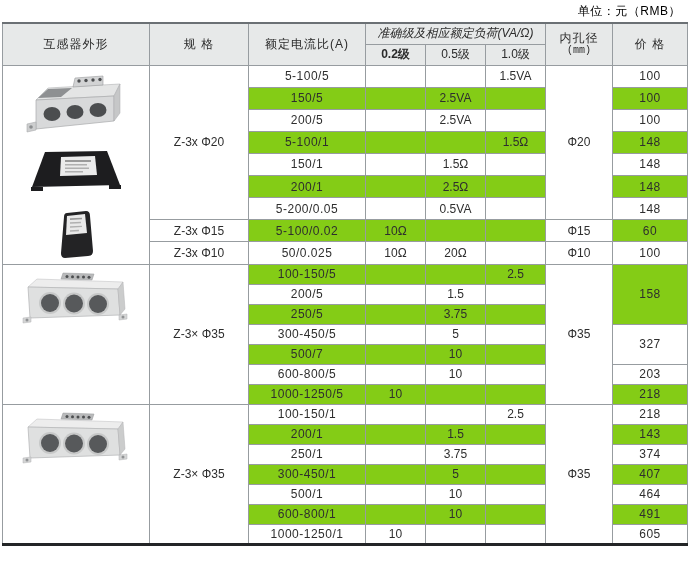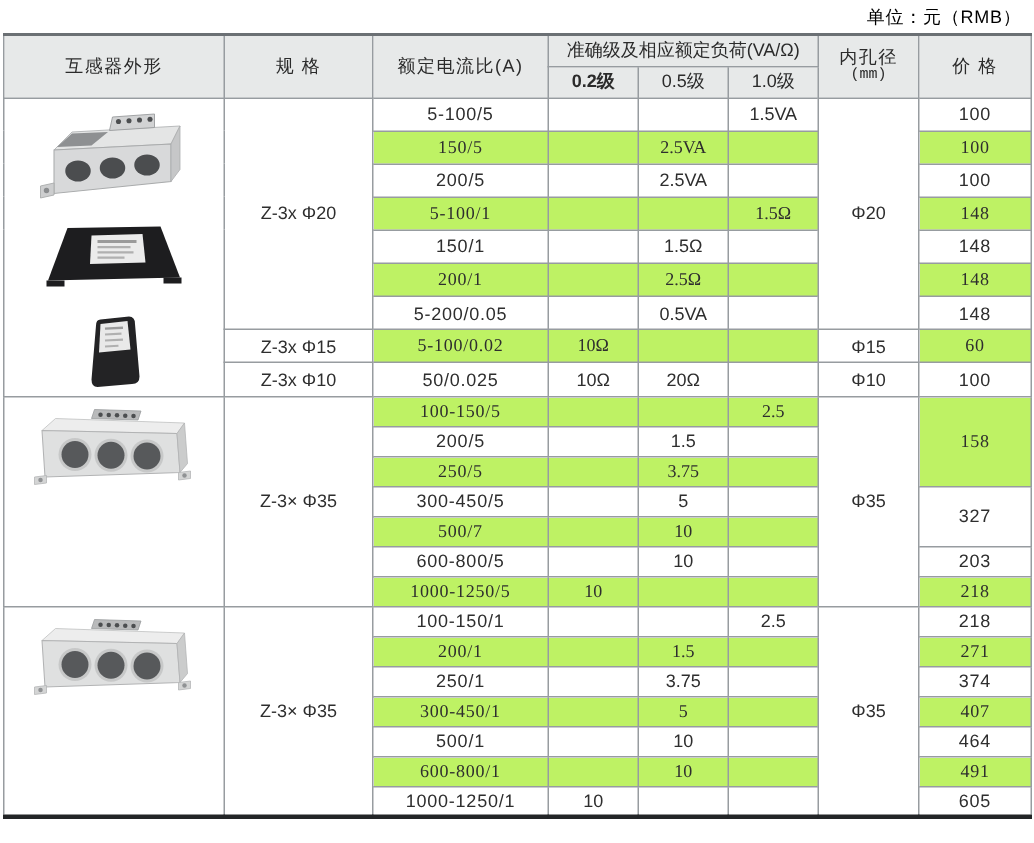--- a/index.html
+++ b/index.html
@@ -23,21 +23,21 @@
     border:1px solid #979ca0;
     font-size:12px;font-weight:normal;
     text-align:center;vertical-align:middle;
     padding:0;overflow:hidden;white-space:nowrap;
   }
   .spec thead tr{height:21px;}
   .spec tbody tr{height:20px;}
   .spec th{background:#e7e9e9;color:#2b2b2b;letter-spacing:1px;}
   .spec th .sub{display:block;font-size:10px;letter-spacing:0;line-height:11px;font-family:Liberation Mono, monospace;}
   .spec th .main{display:block;line-height:13px;}
-  td.g{background:#bef264;font-family:Liberation Serif, serif;}
+  td.g{background:#84cc16;}
   td.photo-cell{vertical-align:top;background:#fff;}
   .photo-stack{display:flex;flex-direction:column;align-items:center;justify-content:flex-start;gap:7px;padding-top:7px;}
   .photo-mid{display:flex;flex-direction:column;align-items:center;justify-content:center;height:100%;}
   .num{letter-spacing:0.5px;}
 </style>
 </head>
 <body>
 
 <div class="unit-label">单位：元（RMB）</div>
 
@@ -50,21 +50,21 @@
       <col style="width:60px">
       <col style="width:60px">
     <col style="width:67px">
       <col style="width:75px">
   </colgroup>
   <thead>
     <tr>
       <th rowspan="2">互感器外形</th>
       <th rowspan="2">规 格</th>
       <th rowspan="2">额定电流比(A)</th>
-      <th colspan="3" style="letter-spacing:0;">准确级及相应额定负荷(VA/Ω)</th>
+      <th colspan="3" style="letter-spacing:0;font-style:italic;">准确级及相应额定负荷(VA/Ω)</th>
       <th rowspan="2">
         <span class="main">内孔径</span>
         <span class="sub">(mm)</span>
       </th>
       <th rowspan="2">价 格</th>
     </tr>
     <tr>
       <th style="letter-spacing:0;font-weight:bold;">0.2级</th>
       <th style="letter-spacing:0;">0.5级</th>
       <th style="letter-spacing:0;">1.0级</th>
@@ -296,21 +296,21 @@
       <td></td>
       <td>2.5</td>
       <td rowspan="7">Φ35</td>
       <td class="num">218</td>
     </tr>
     <tr>
       <td class="g num">200/1</td>
       <td class="g"></td>
       <td class="g">1.5</td>
       <td class="g"></td>
-      <td class="g num">271</td>
+      <td class="g num">143</td>
     </tr>
     <tr>
       <td class="num">250/1</td>
       <td></td>
       <td>3.75</td>
       <td></td>
       <td class="num">374</td>
     </tr>
     <tr>
       <td class="g num">300-450/1</td>

